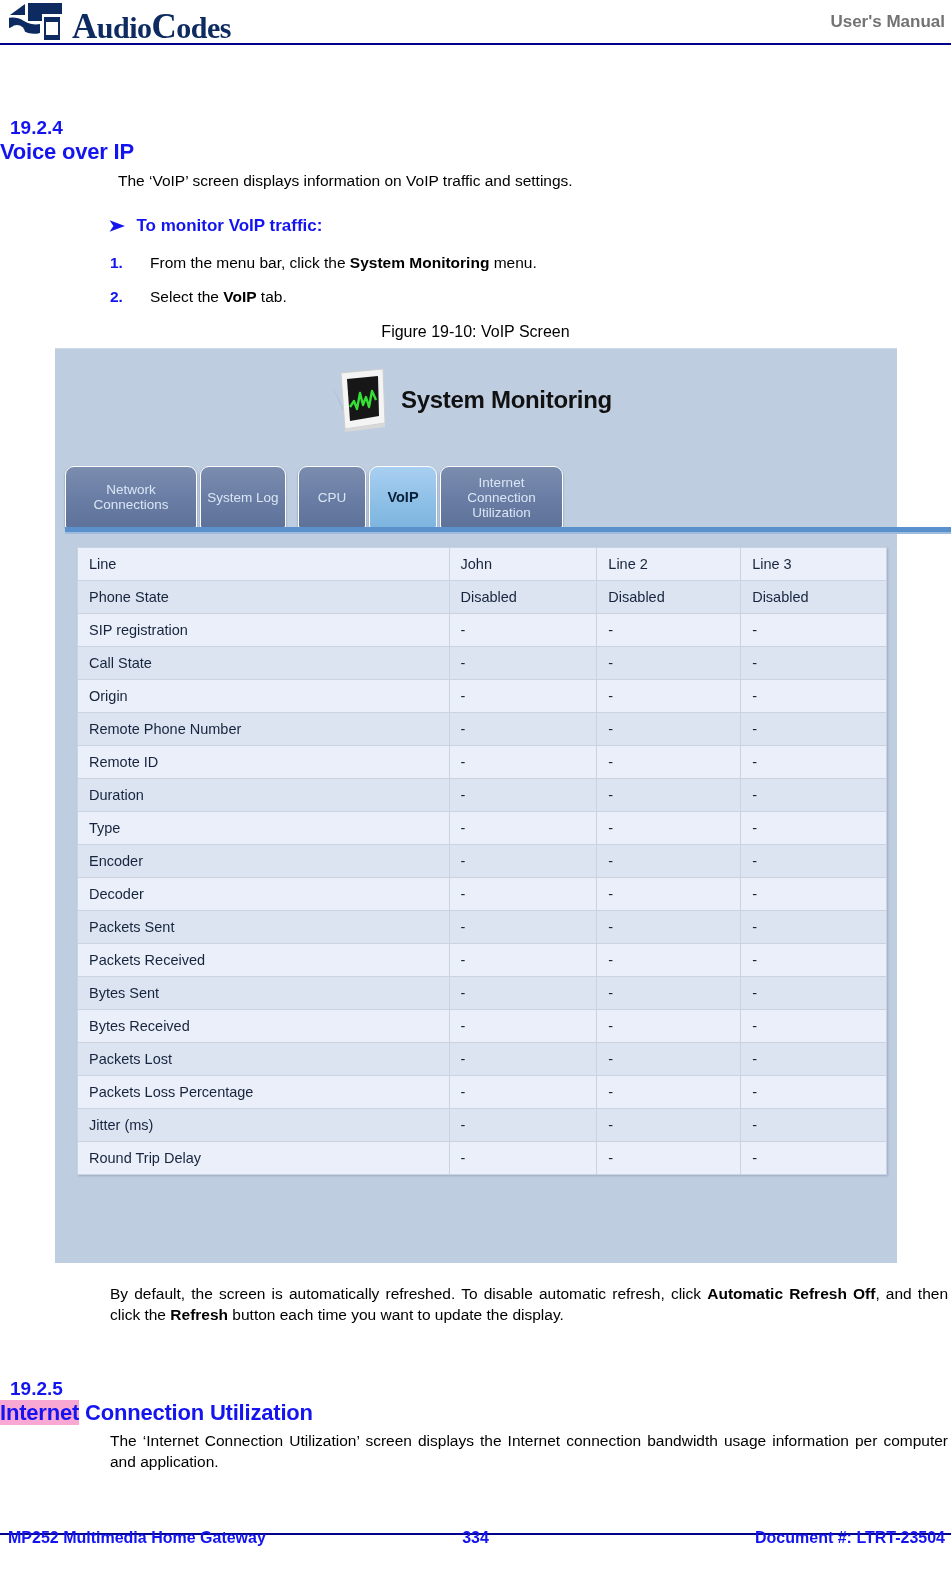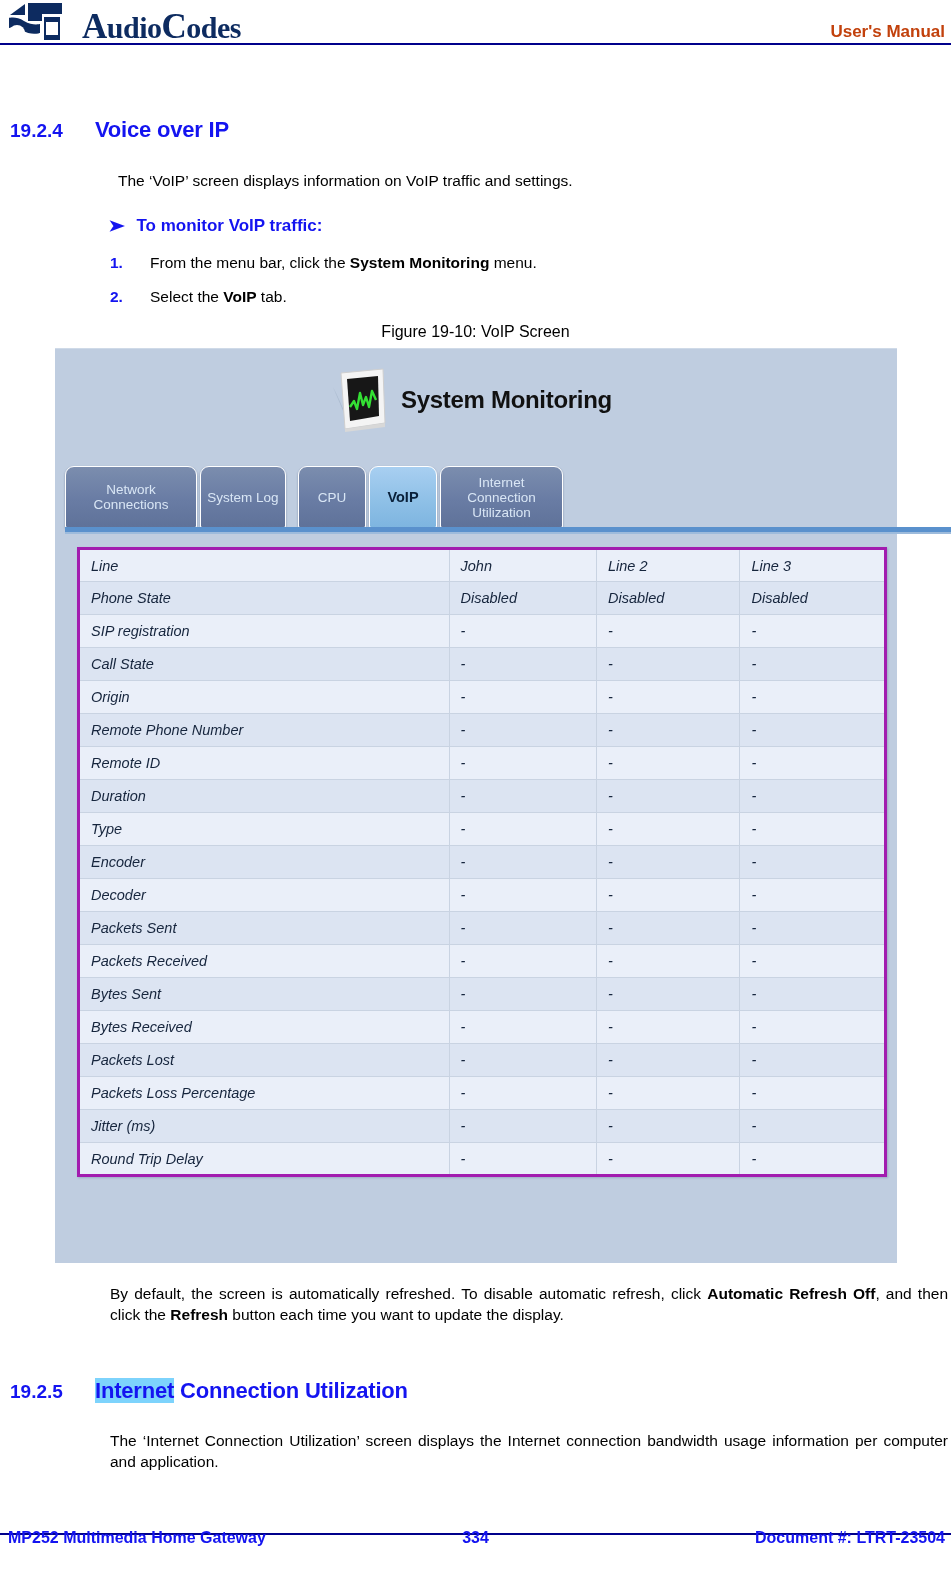--- a/index.html
+++ b/index.html
@@ -12,56 +12,56 @@
     position:relative;
     overflow:hidden;
   }
 
   
   #page-header {
     position:absolute; left:0; top:0; width:951px; height:46px;
   }
   #logo-block {
     position:absolute; left:8px; top:2px;
-    display:flex; align-items:flex-end; gap:18px;
+    display:flex; align-items:flex-end; gap:8px;
   }
   #logo-mark { width:56px; height:40px; position:relative; }
   #brand-text {
     font-family:"Liberation Serif", serif;
     font-weight:bold; font-size:30px; color:#0d2b60;
     letter-spacing:-0.5px; line-height:32px;
     position:relative; top:2px;
   }
   #brand-text .cap { font-size:35px; }
   #header-right {
-    position:absolute; right:6px; top:22px;
-    color:#c2410c; font-weight:bold; font-size:17px;
+    position:absolute; right:6px; top:12px;
+    color:#737373; font-weight:bold; font-size:17px;
     font-family:"Liberation Sans", sans-serif;
   }
   #header-rule {
     position:absolute; left:0; top:43px; width:951px; height:2px;
     background:#00008b;
   }
 
   
   .h3-row {
     position:absolute; left:0; width:951px;
-    display:flex; align-items:baseline;
+    display:flex; align-items:baseline;flex-direction:column;
   }
   .h3-num {
     width:95px; padding-left:10px;
     color:#1414f0; font-weight:bold; font-size:19px;
     font-family:"Liberation Sans", sans-serif;
   }
   .h3-title {
     color:#1414f0; font-weight:bold; font-size:22px;
     font-family:"Liberation Sans", sans-serif;
     letter-spacing:-0.2px;
   }
-  .hl { background:#7dd3fc; }
+  .hl { background:#f9a8d4; }
 
   .body-p {
     position:absolute; left:110px; width:840px;
     font-size:15.5px; line-height:21px; color:#000;
     text-align:justify;
   }
   .body-p b { font-weight:bold; }
 
   .proc-title {
     position:absolute; left:110px;
@@ -140,24 +140,23 @@
   #tab-underline2 {
     position:absolute; left:10px; top:183px; width:888px; height:2px;
     background:#9dbbdc;
   }
 
   
   #voip-table {
     position:absolute; left:22px; top:198px;
     width:810px;
     border-collapse:collapse;
-    border:3px solid #a21caf;
+    border:1px solid #a21caf;
     background:#86efac;
     box-shadow:1px 1px 2px rgba(90,110,140,0.35);
-    font-style:italic;
   }
   #voip-table td {
     border:1px solid #c9d3e2;
     height:33px;
     padding:2px 11px;
     font-size:14.5px;
     color:#16253d;
     font-family:"Liberation Sans", sans-serif;
     white-space:nowrap;
   }

